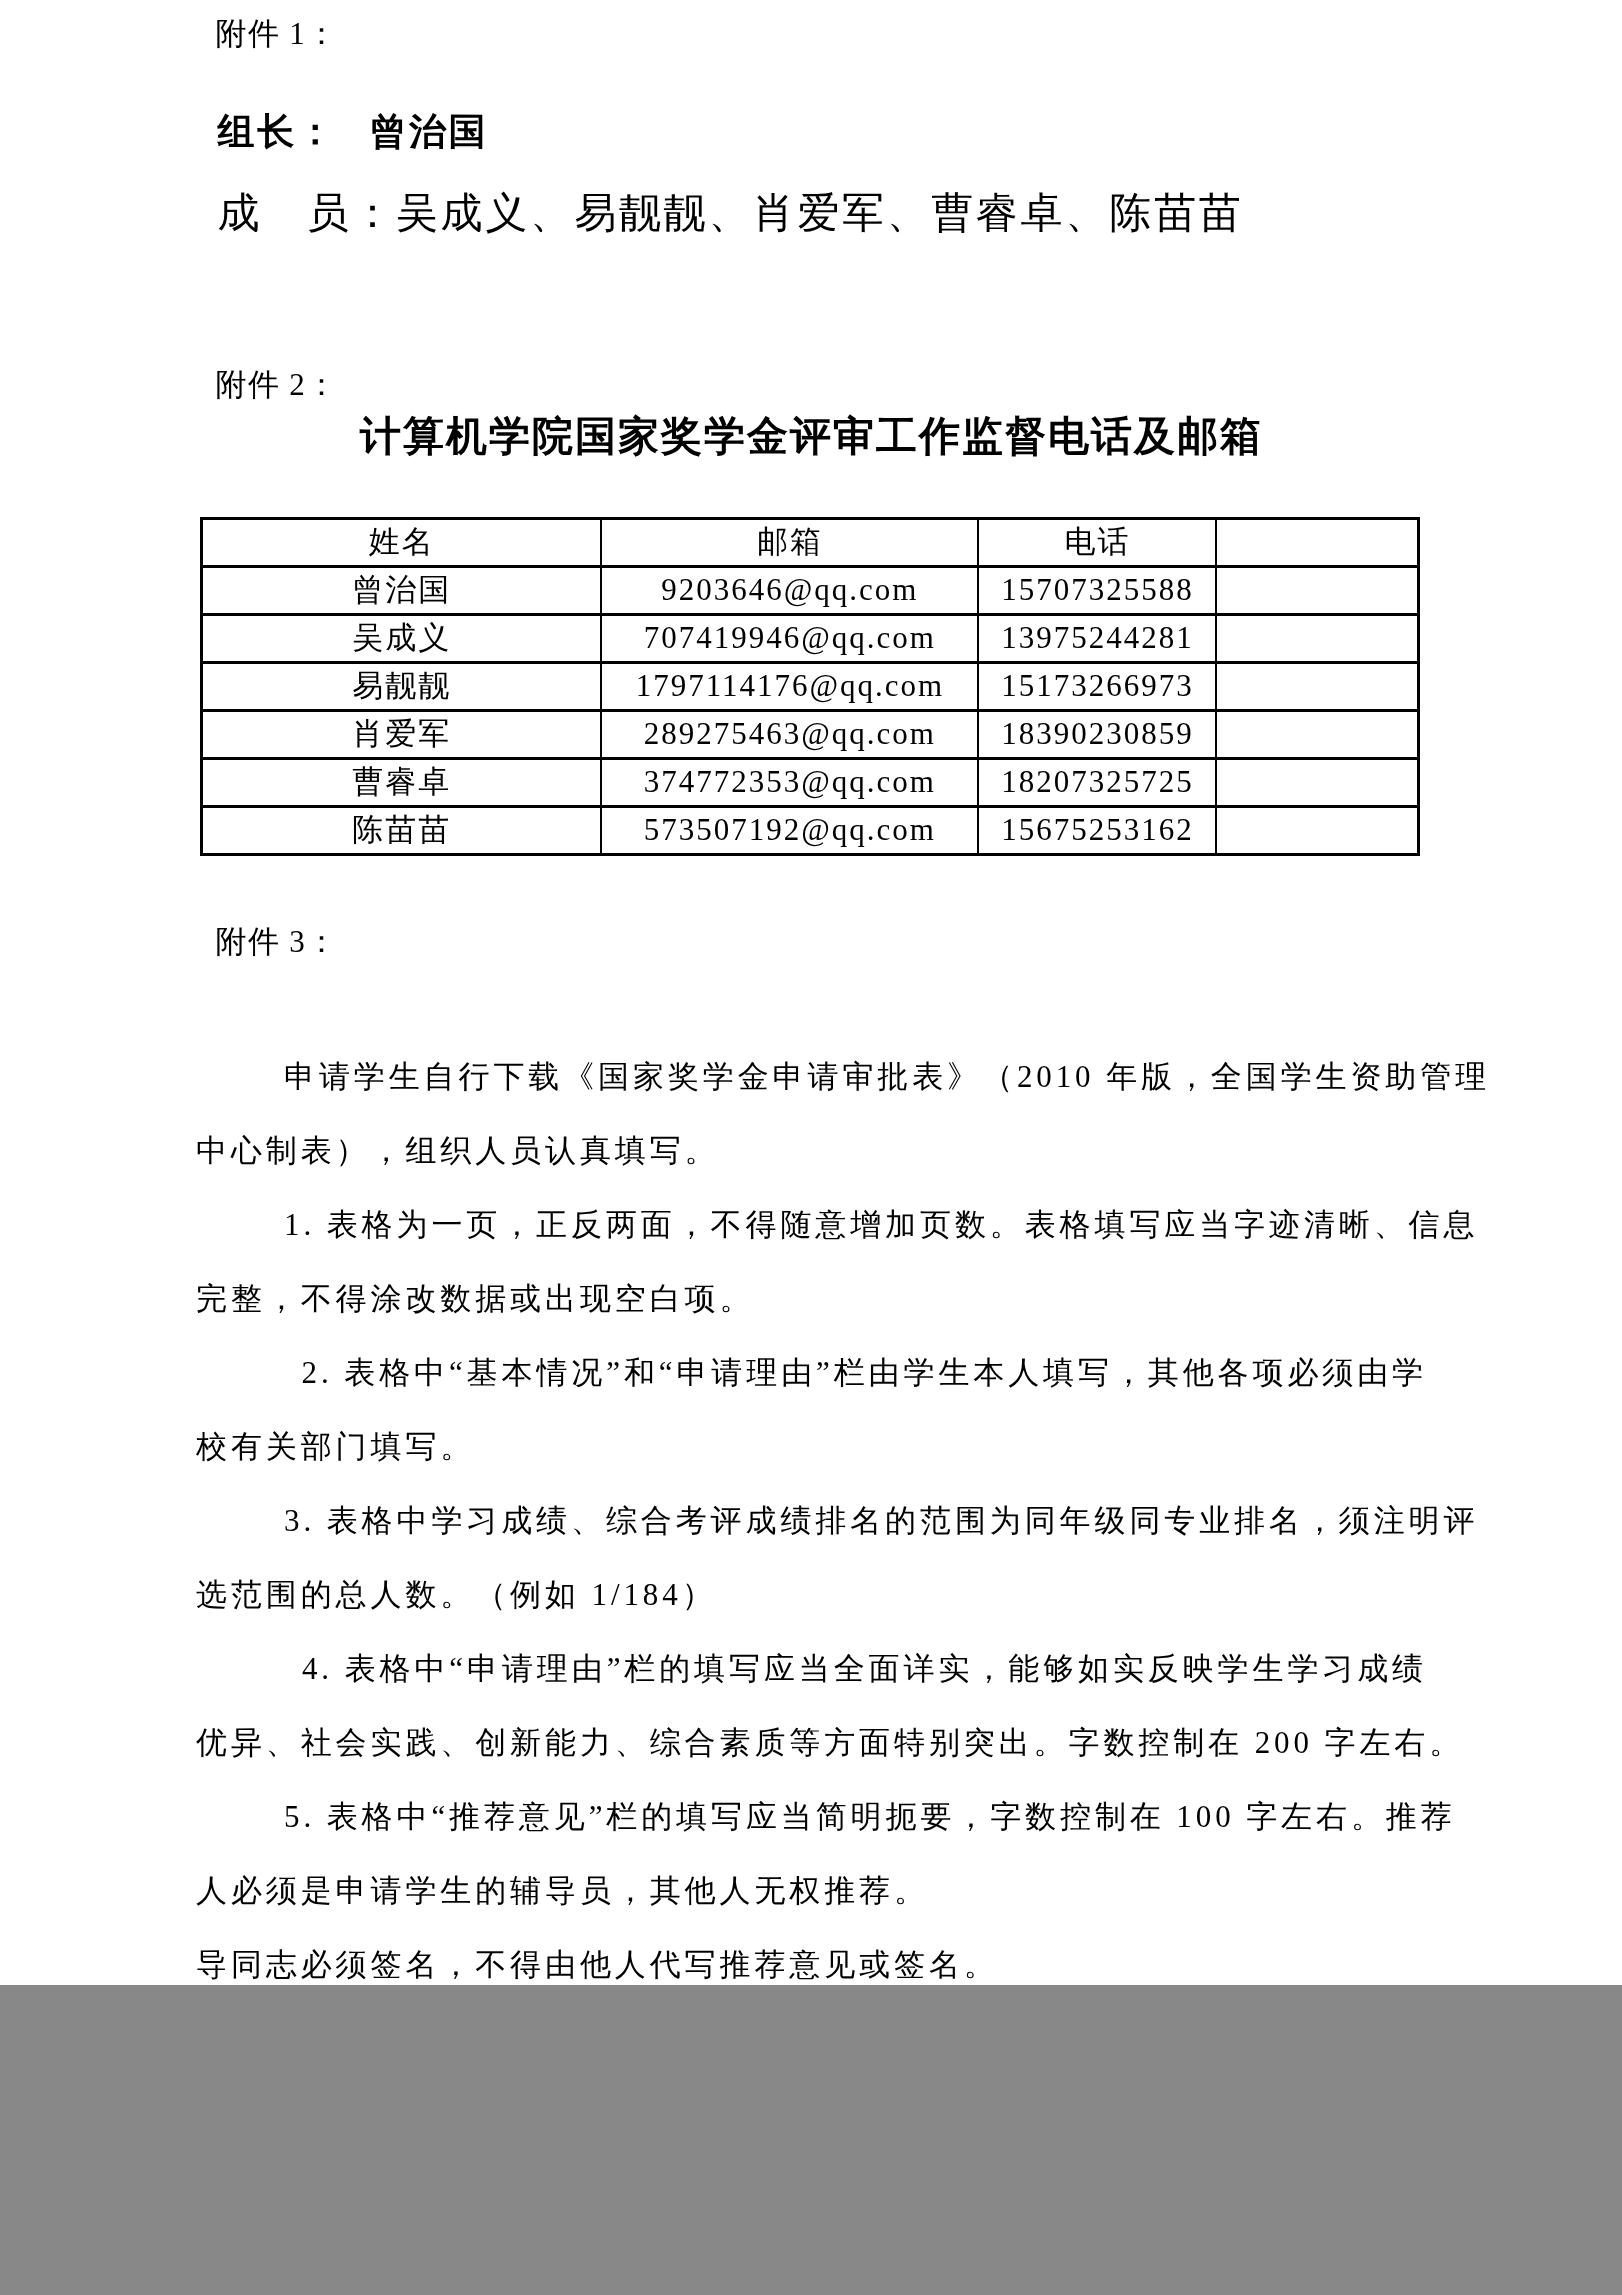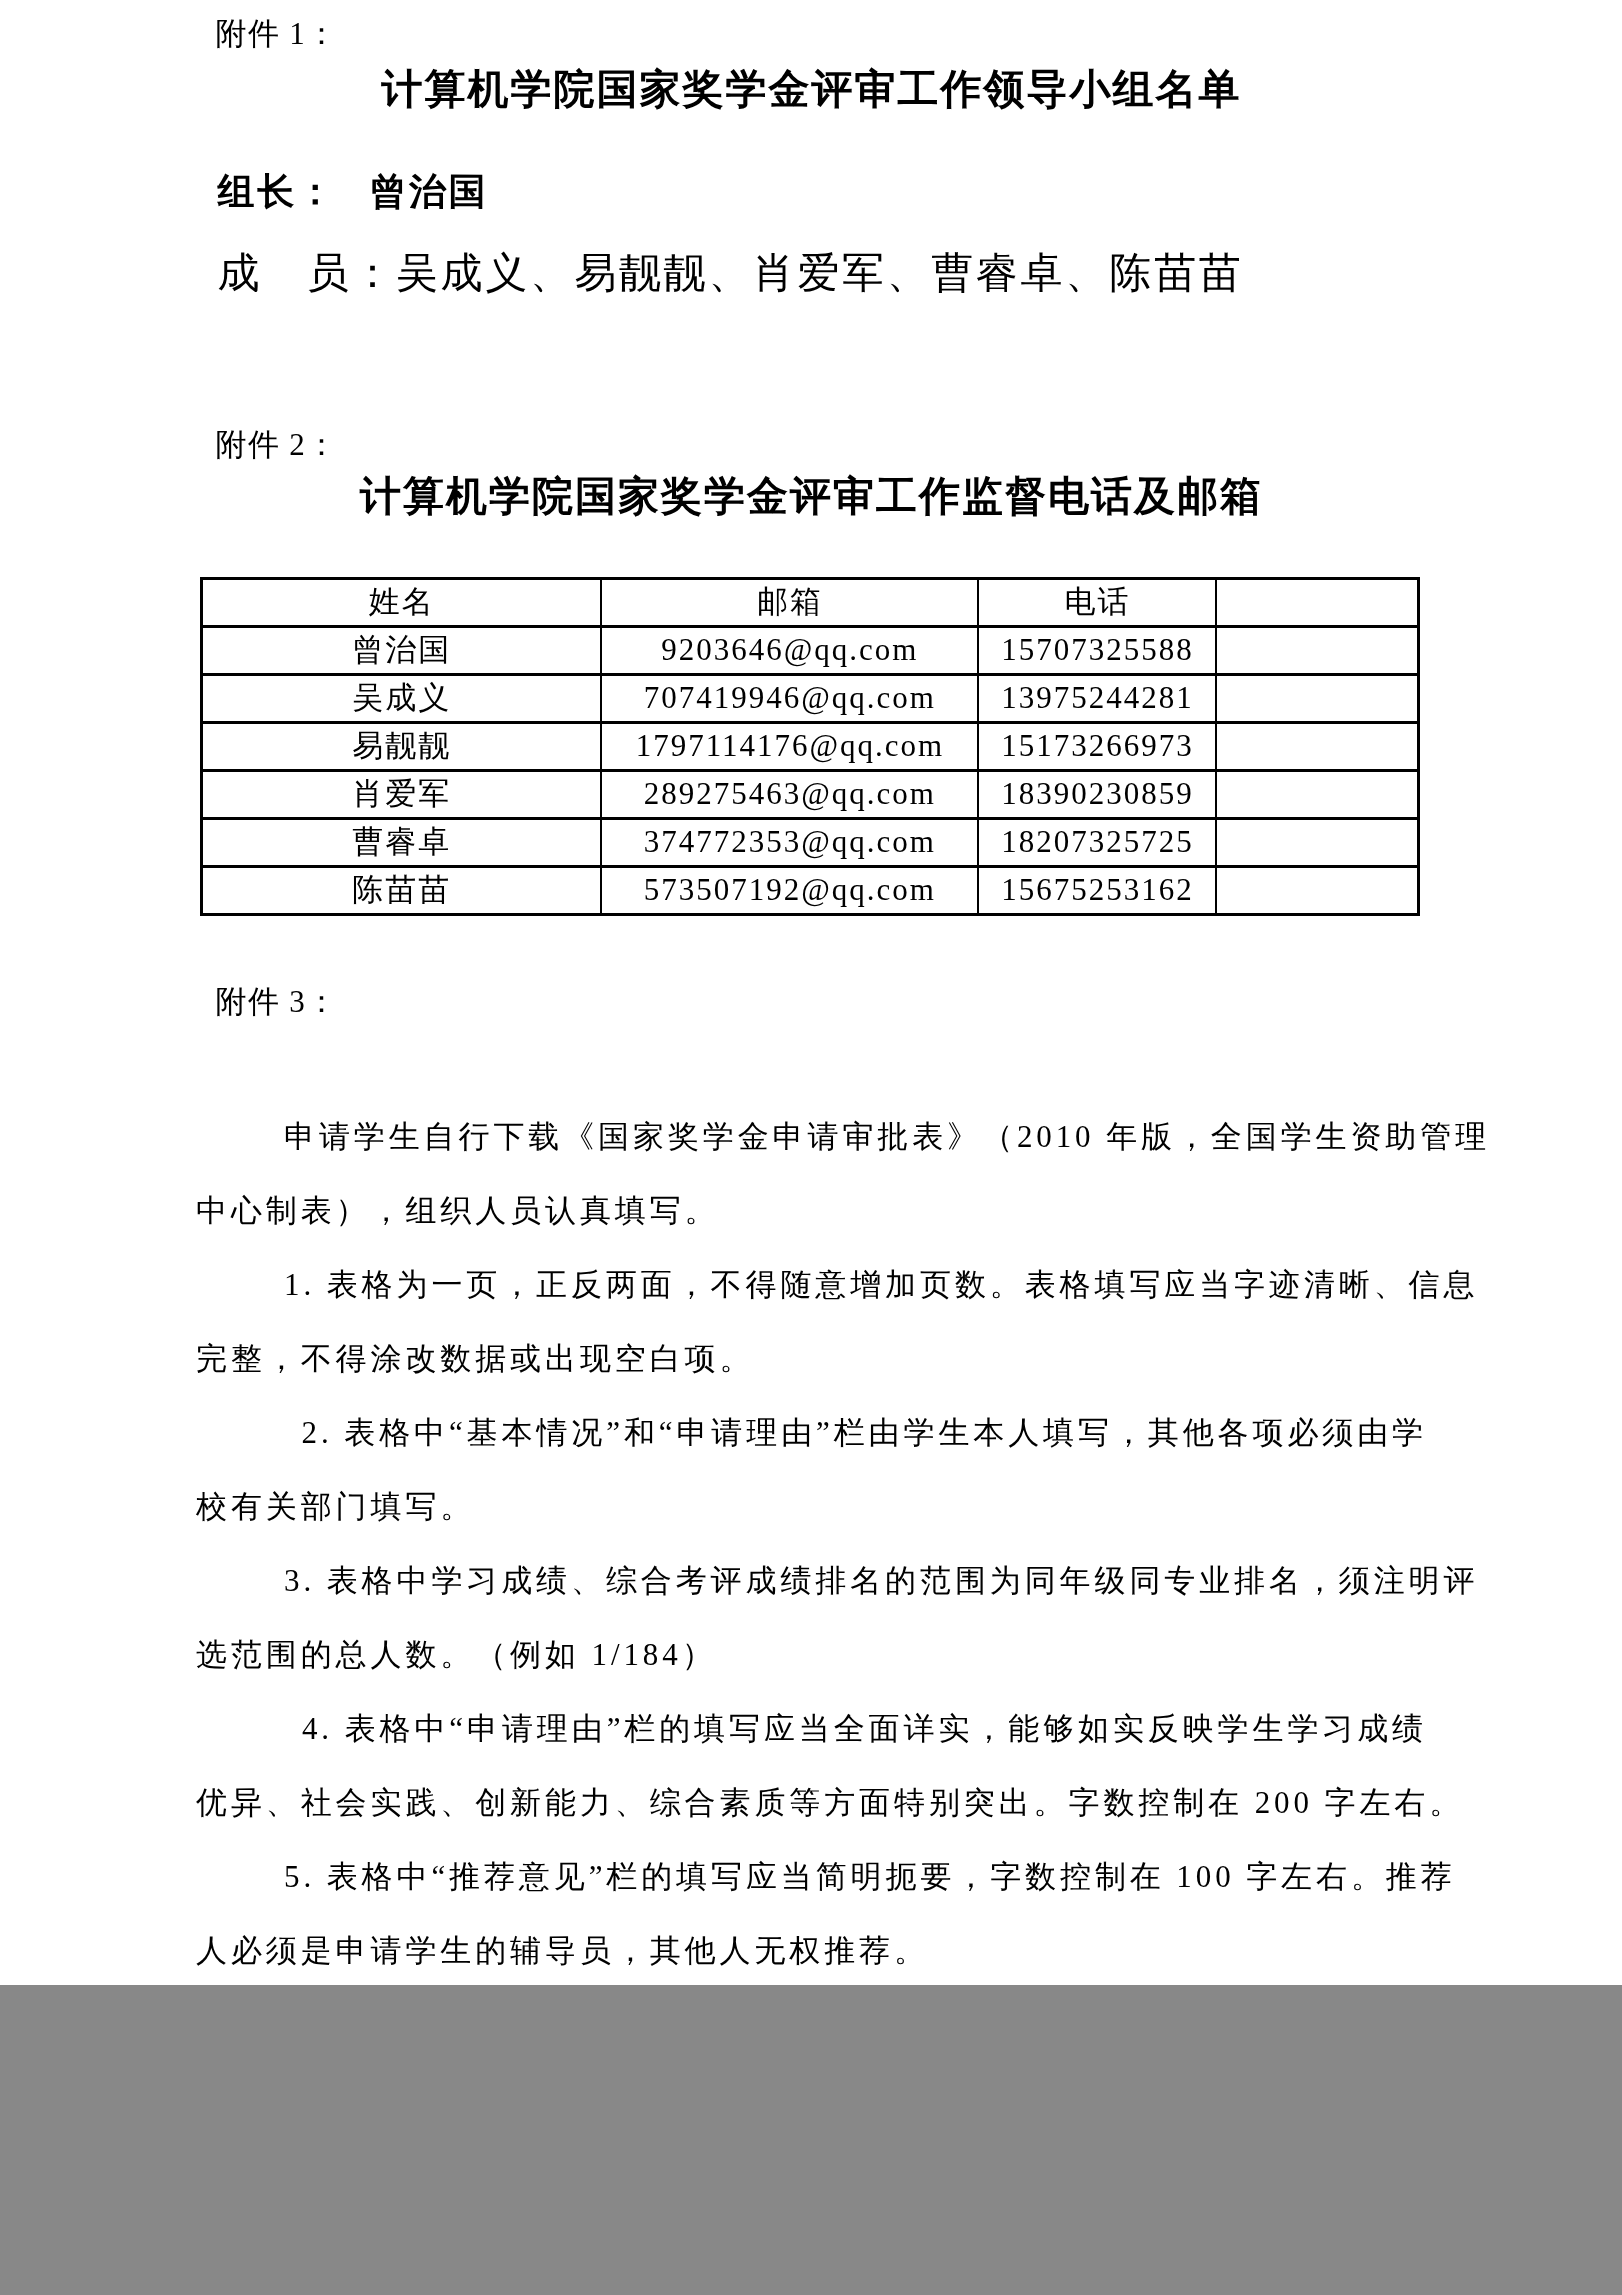--- a/index.html
+++ b/index.html
@@ -62,21 +62,20 @@
   .line.indent { padding-left:88px;text-align:right; }
   .line.indent-extra { padding-left:103px; }
 </style>
 </head>
 <body>
 
 <div class="page">
   <div class="content">
 
     <div class="att-label">附件 1：</div>
-    <div class="doc-title">计算机学院国家奖学金评审工作领导小组名单</div>
     <div class="leader-row">
       <span>组长：</span><span class="name">曾治国</span>
     </div>
     <div class="members-row">
       <span>成　员：</span><span>吴成义、易靓靓、肖爱军、曹睿卓、陈苗苗</span>
     </div>
 
     <div class="att-label att2-label">附件 2：</div>
     <div class="doc-title att2-title">计算机学院国家奖学金评审工作监督电话及邮箱</div>
 

